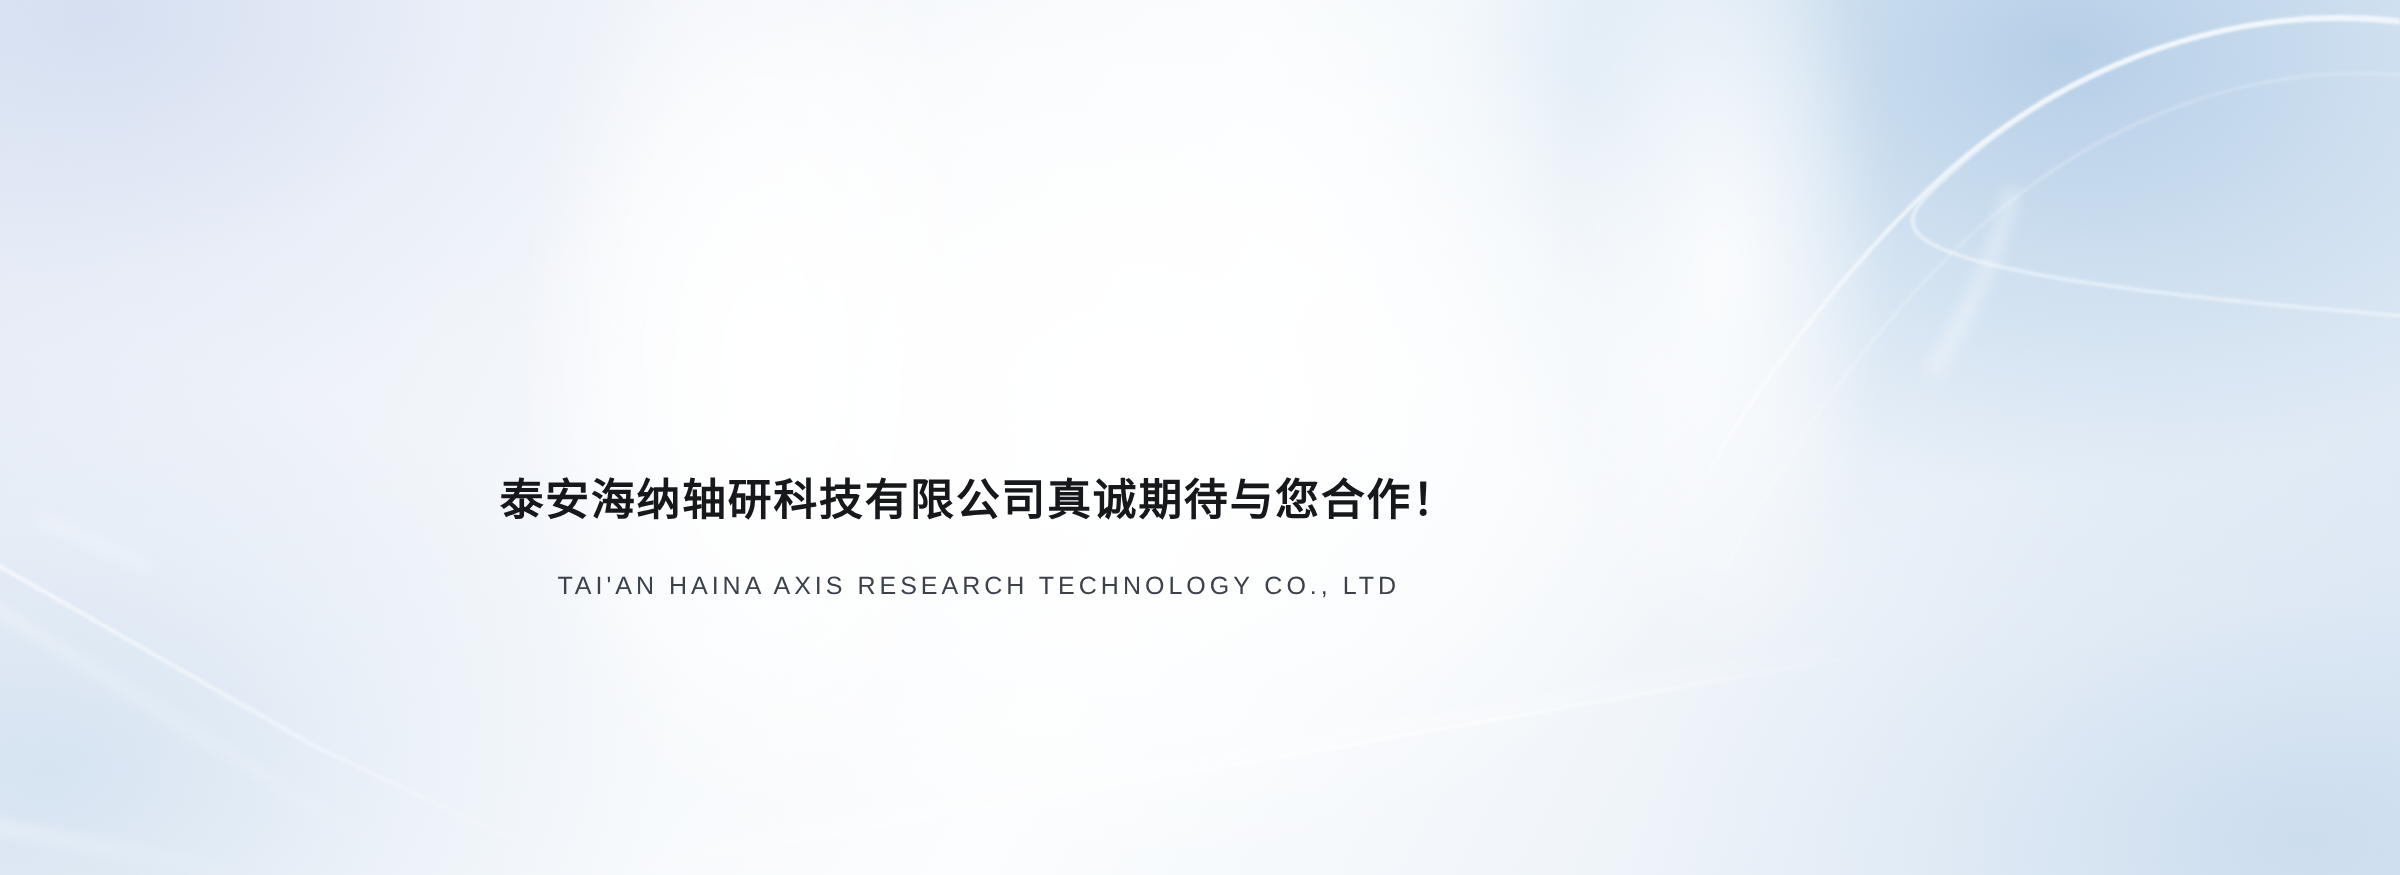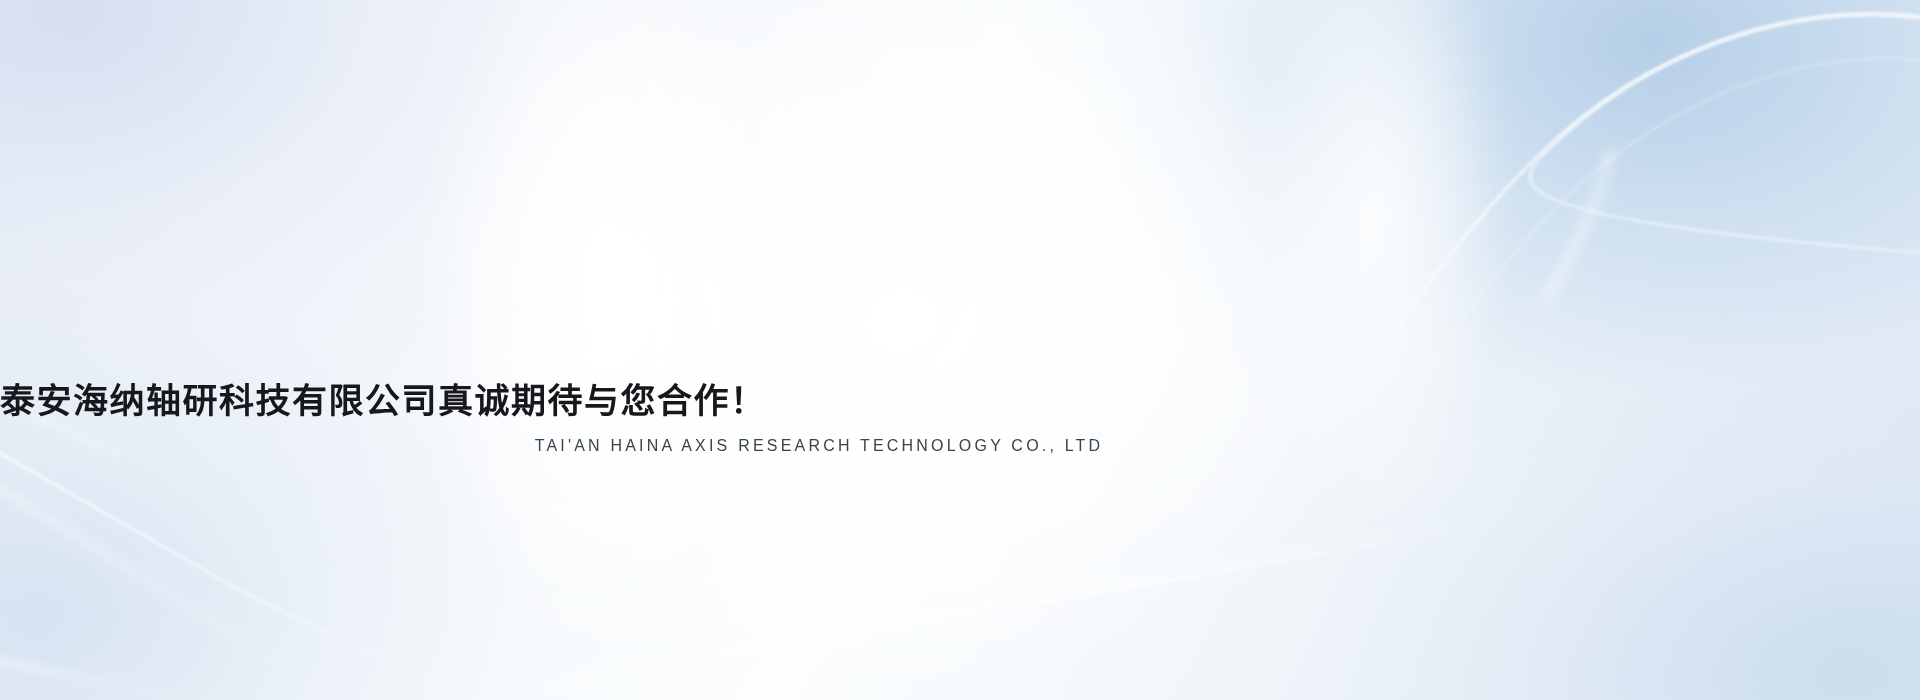--- a/index.html
+++ b/index.html
@@ -151,41 +151,41 @@
     text-shadow:
       0 3px 2px rgba(120,132,150,0.30),
       0 5px 7px rgba(120,132,150,0.18);
   }
 
   #subtitle {
     position: absolute;
     top: 378px;
     left: 0;
     width: 1566px;
+    text-align: center;
     font-size: 35px;
     line-height: 1.3;
     font-weight: 600;
     color: #16181c;
     letter-spacing: 1.5px;
     white-space: pre;
   }
 
   #subtitle-en {
     position: absolute;
-    top: 436px;
+    top: 456px;
     left: 0;
     width: 1566px;
     text-align: center;
-    font-size: 16px;
+    font-size: 20px;
     line-height: 1.3;
     font-weight: 400;
     color: #3c424b;
     letter-spacing: 3.2px;
     white-space: pre;
-    padding-left: 36px;
   }
 </style>
 </head>
 <body>
 
 <div id="banner">
 
   <div class="bg-layer" id="glow-upper-left"></div>
   <div class="bg-layer" id="glow-upper-right"></div>
   <div class="bg-layer" id="glow-lower-left"></div>

